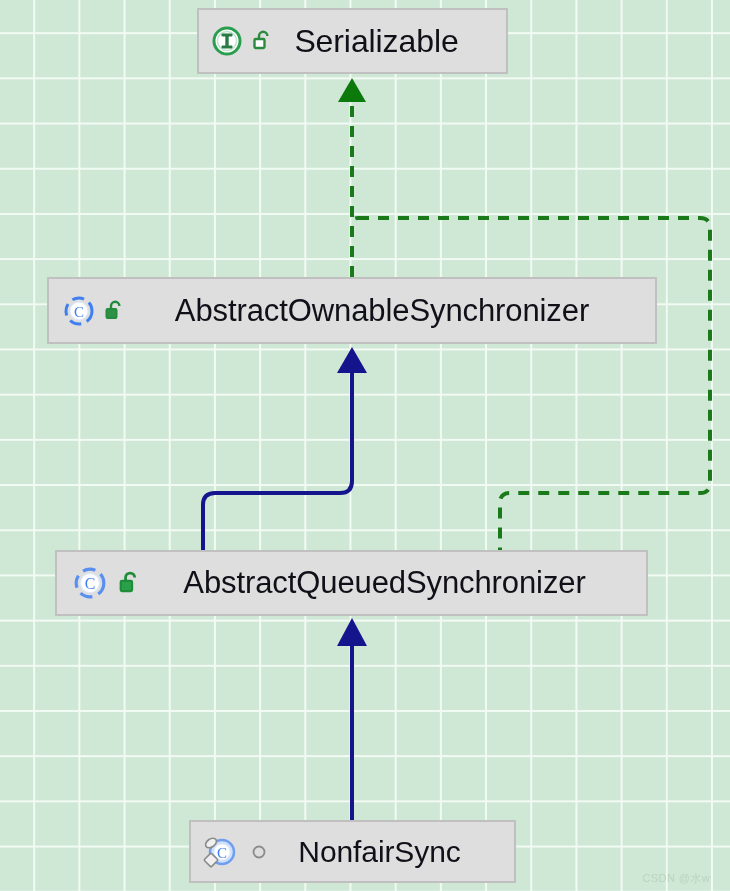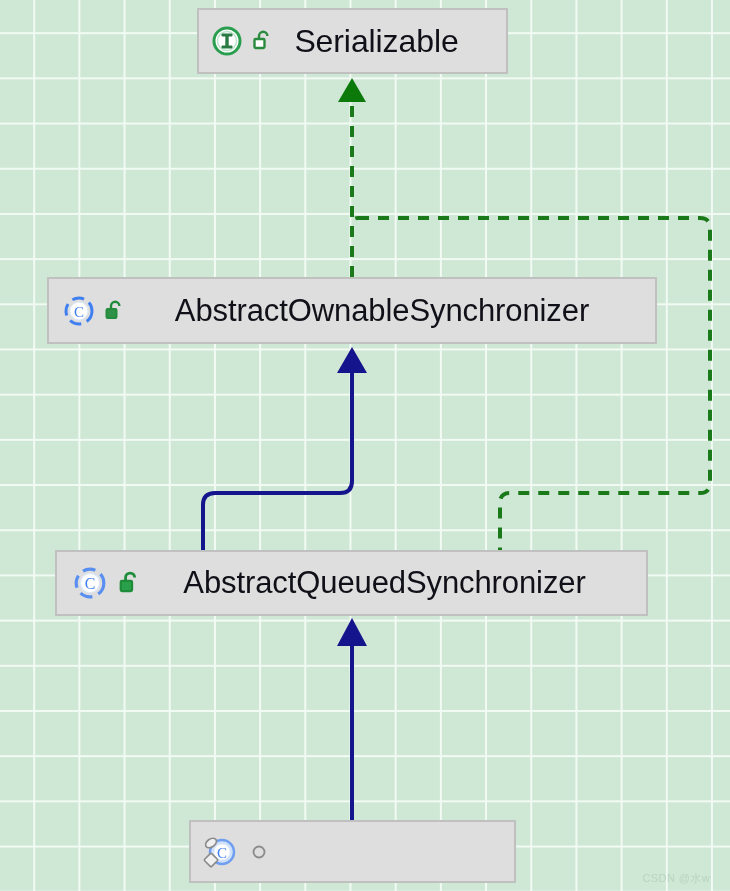--- a/index.html
+++ b/index.html
@@ -209,16 +209,17 @@
           <ellipse cx="10" cy="8" rx="6" ry="4" transform="rotate(-35 10 8)" fill="#f0f0f0" stroke="#8a8a8a" stroke-width="1.6"></ellipse>
           <rect x="5" y="20" width="10" height="10" rx="1" transform="rotate(45 10 25)" fill="#f0f0f0" stroke="#8a8a8a" stroke-width="1.6"></rect>
         </svg>
       </span>
       <span class="node-icon">
         <svg width="16" height="16" viewBox="0 0 16 16" xmlns="http://www.w3.org/2000/svg">
           <circle cx="8" cy="8" r="5.5" fill="none" stroke="#8a8a8a" stroke-width="1.8"></circle>
         </svg>
       </span>
     </div>
+    <div class="node-title">NonfairSync</div>
   </div>
 
   <div id="watermark">CSDN @水w</div>
 </div>
 
 </body></html>

